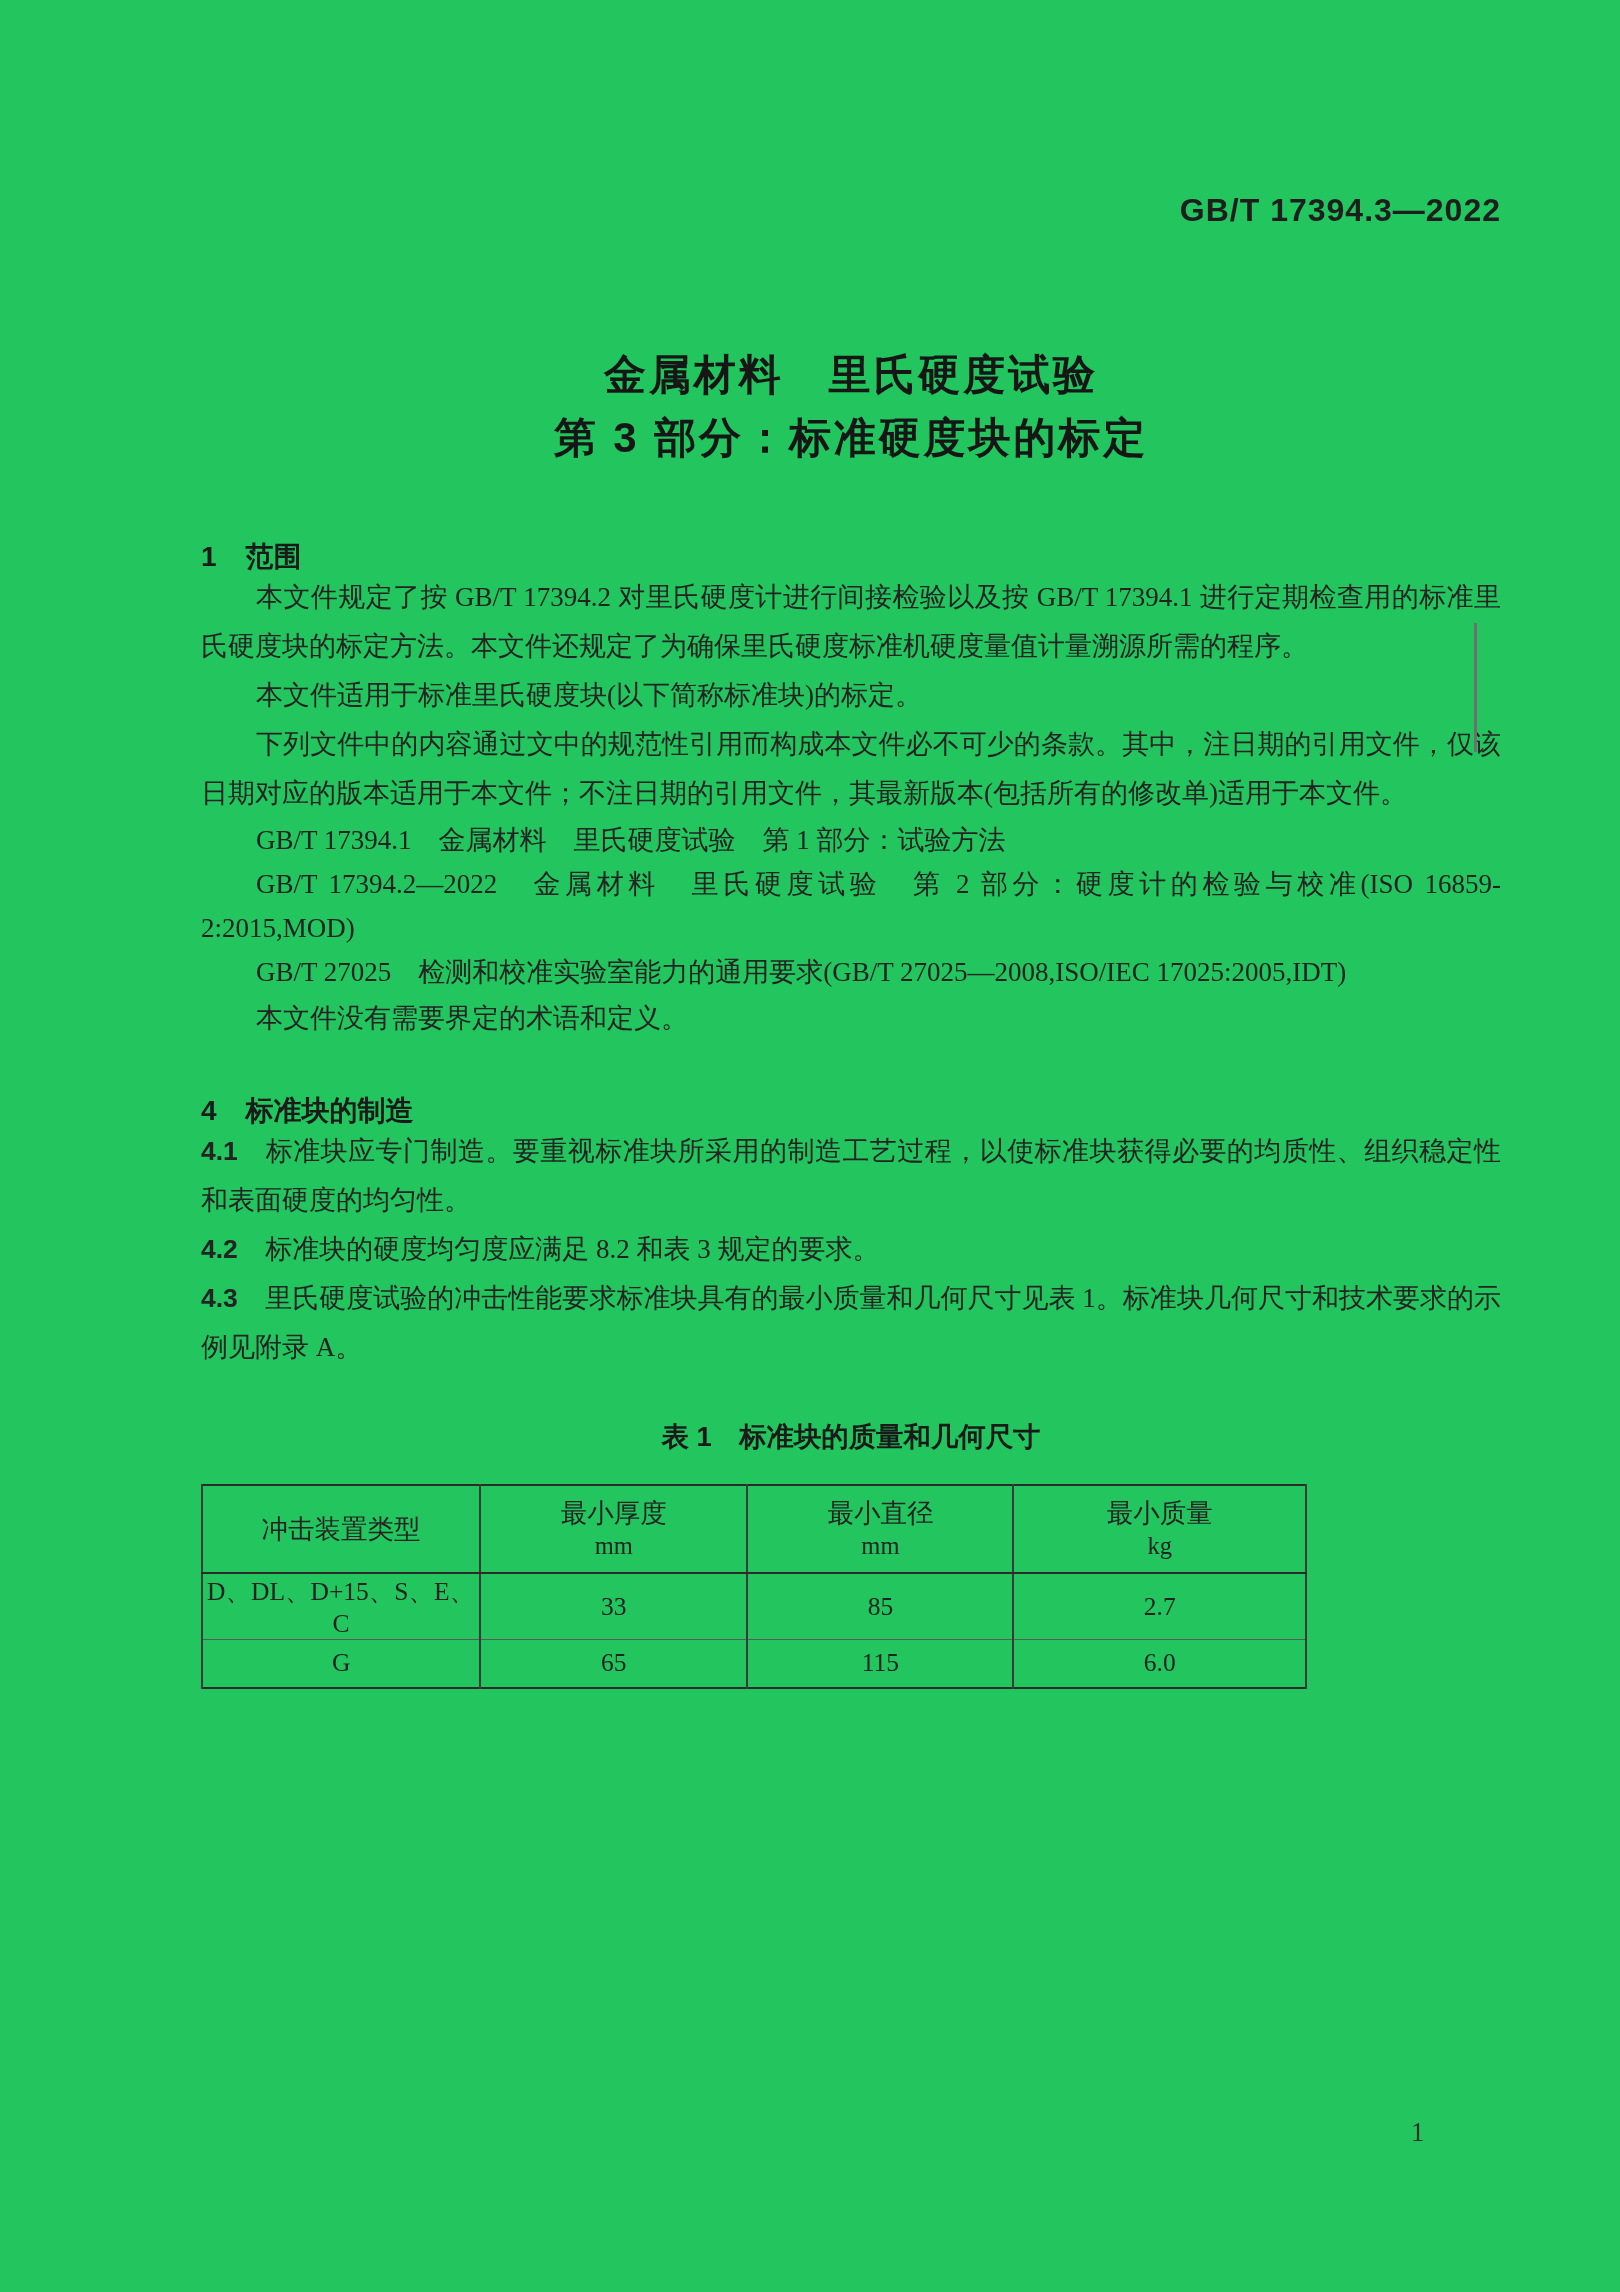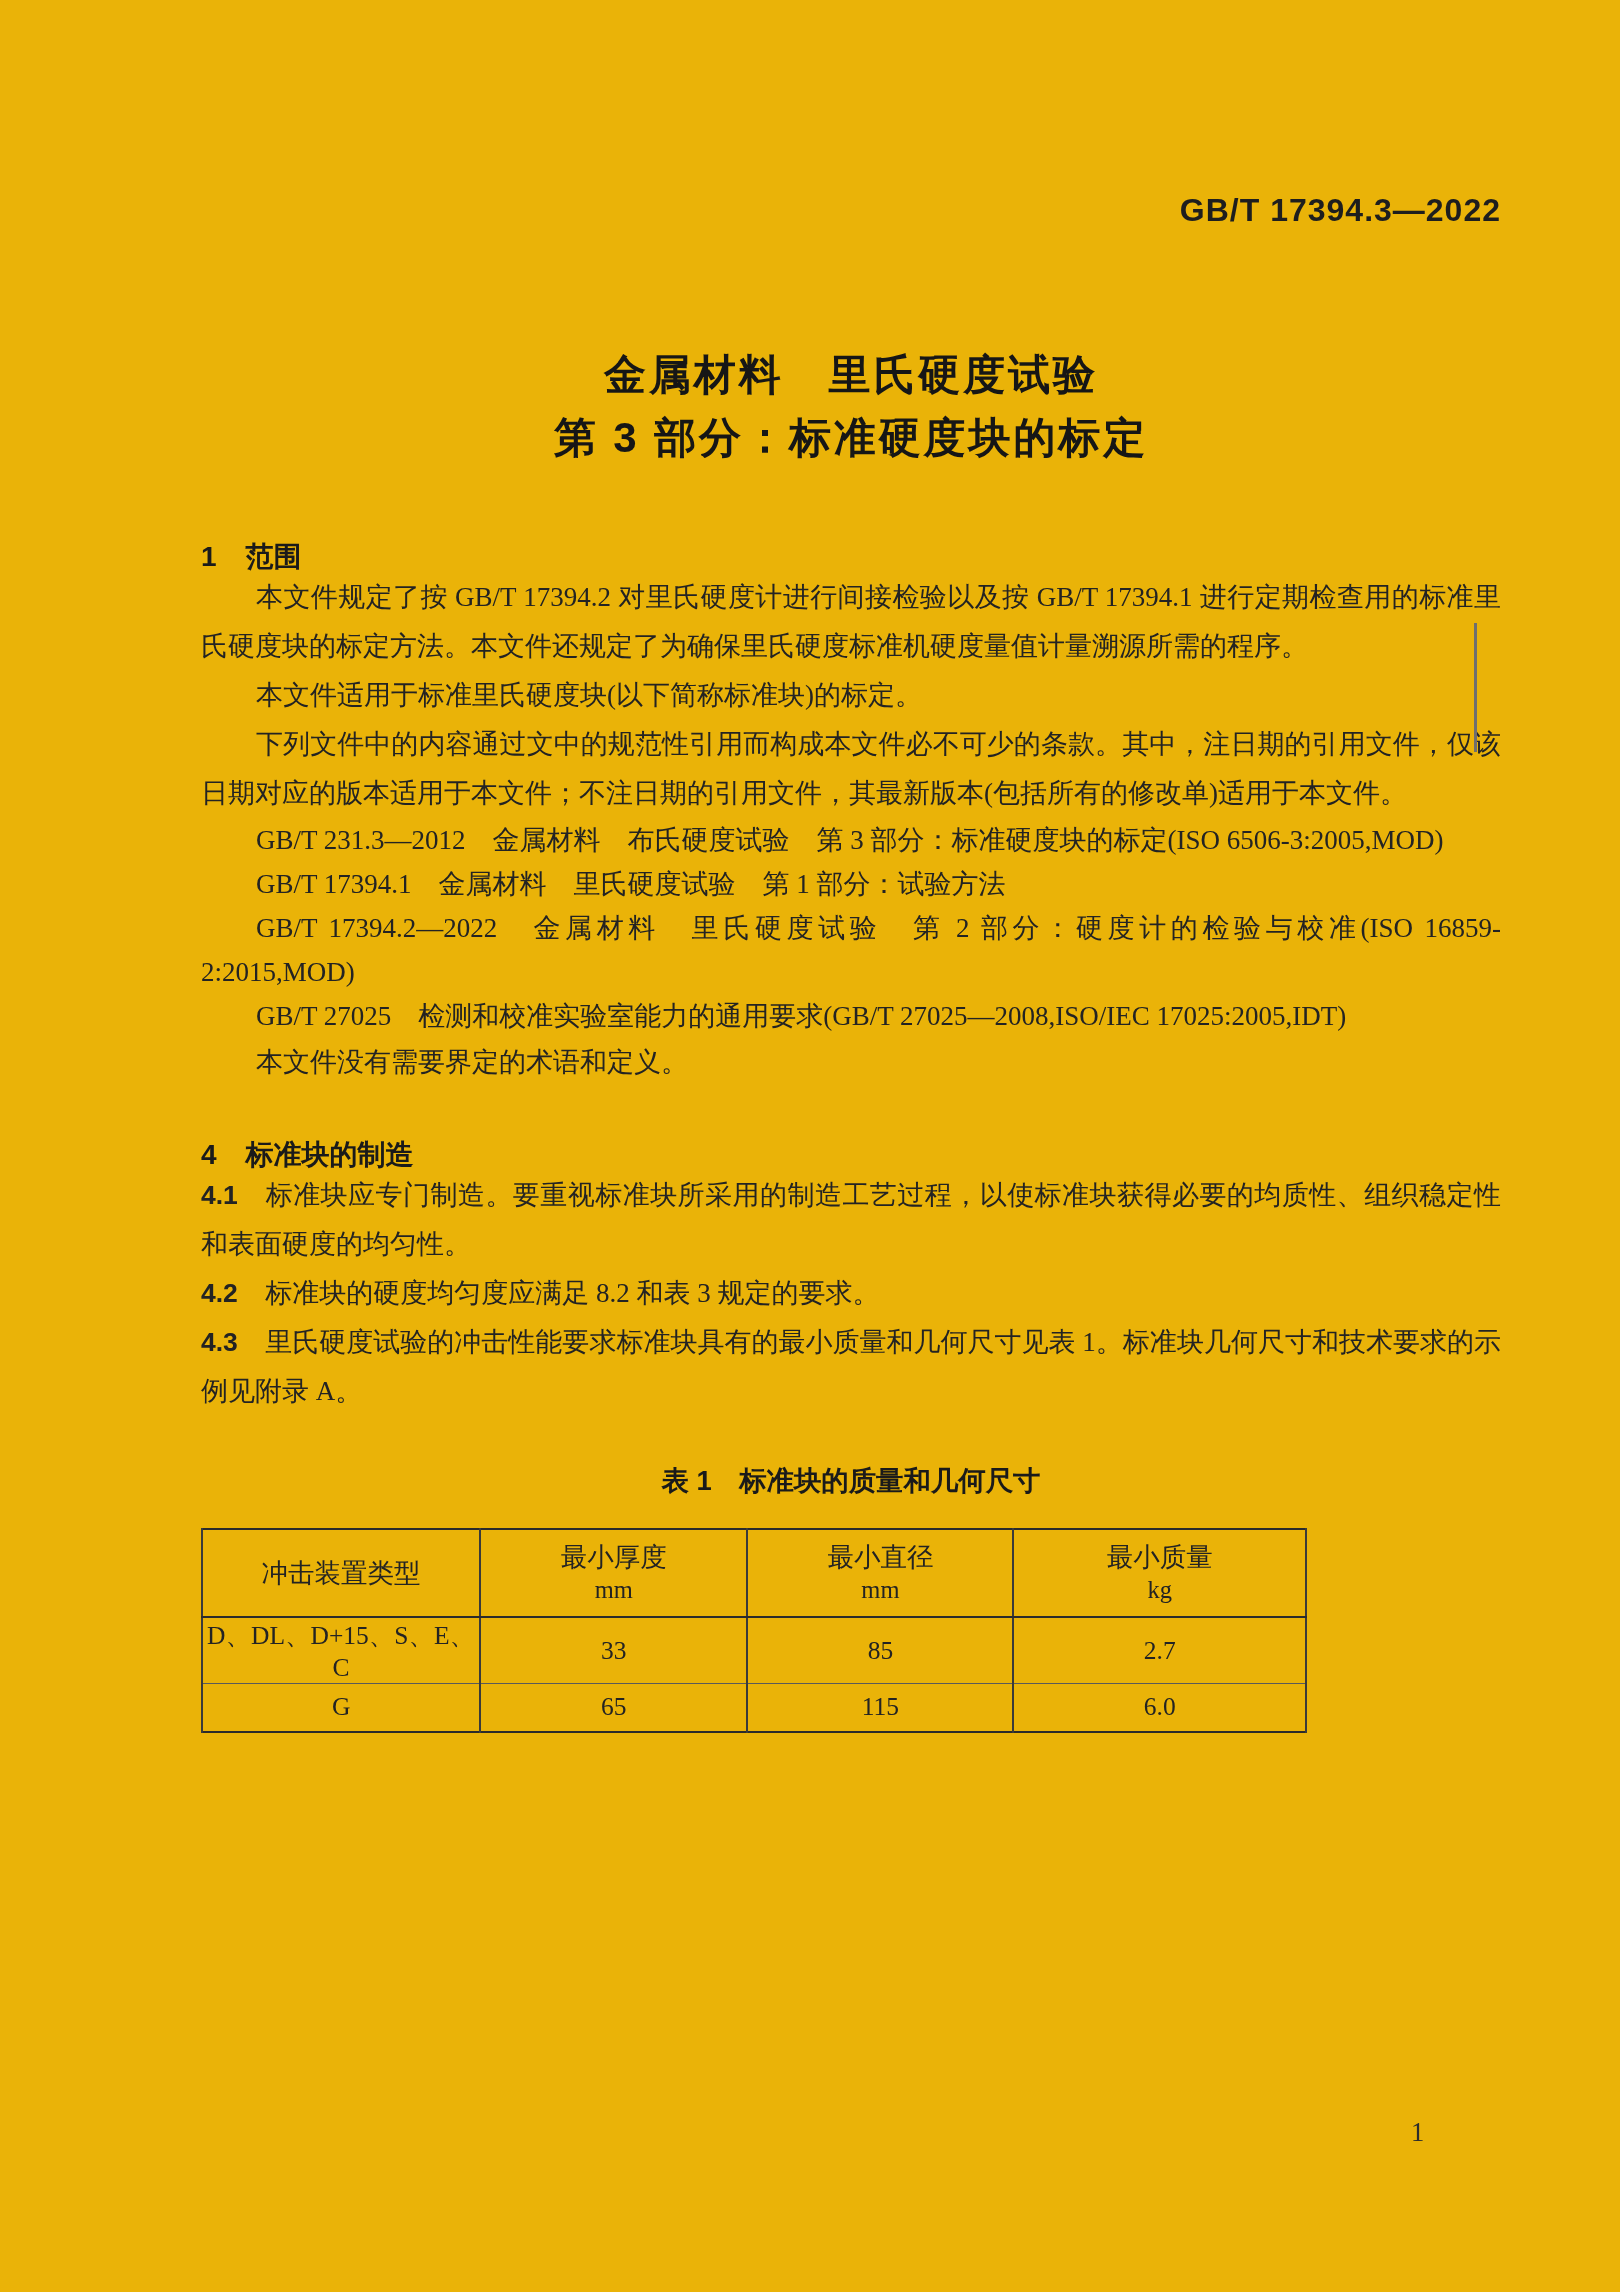--- a/index.html
+++ b/index.html
@@ -6,21 +6,21 @@
     margin: 0;
     padding: 0;
     background: #f7f7f6;
     font-family: "Liberation Serif", serif;
     color: #232323;
   }
   .page {
     position: relative;
     width: 1620px;
     height: 2293px;
-    background: #eab308;
+    background: #22c55e;
     overflow: hidden;
   }
   .content {
     position: absolute;
     left: 201px;
     top: 0;
     width: 1300px;
   }
   .doc-header {
     margin-top: 192px;
@@ -150,21 +150,20 @@
       <span>第 3 部分：标准硬度块的标定</span>
     </h1>
 
     <div class="sec-heading mt-sec1">
       <span class="sec-num">1</span><span>范围</span>
     </div>
     <p class="body indent after-heading">本文件规定了按 GB/T 17394.2 对里氏硬度计进行间接检验以及按 GB/T 17394.1 进行定期检查用的标准里氏硬度块的标定方法。本文件还规定了为确保里氏硬度标准机硬度量值计量溯源所需的程序。</p>
     <p class="body indent">本文件适用于标准里氏硬度块(以下简称标准块)的标定。</p>
 
     <p class="body indent after-heading">下列文件中的内容通过文中的规范性引用而构成本文件必不可少的条款。其中，注日期的引用文件，仅该日期对应的版本适用于本文件；不注日期的引用文件，其最新版本(包括所有的修改单)适用于本文件。</p>
-    <p class="ref">GB/T 231.3—2012　金属材料　布氏硬度试验　第 3 部分：标准硬度块的标定(ISO 6506-3:2005,MOD)</p>
     <p class="ref">GB/T 17394.1　金属材料　里氏硬度试验　第 1 部分：试验方法</p>
     <p class="ref">GB/T 17394.2—2022　金属材料　里氏硬度试验　第 2 部分：硬度计的检验与校准(ISO 16859-2:2015,MOD)</p>
     <p class="ref">GB/T 27025　检测和校准实验室能力的通用要求(GB/T 27025—2008,ISO/IEC 17025:2005,IDT)</p>
 
     <p class="body indent after-heading">本文件没有需要界定的术语和定义。</p>
 
     <div class="sec-heading mt-sec">
       <span class="sec-num">4</span><span>标准块的制造</span>
     </div>
     <p class="clause after-heading">

